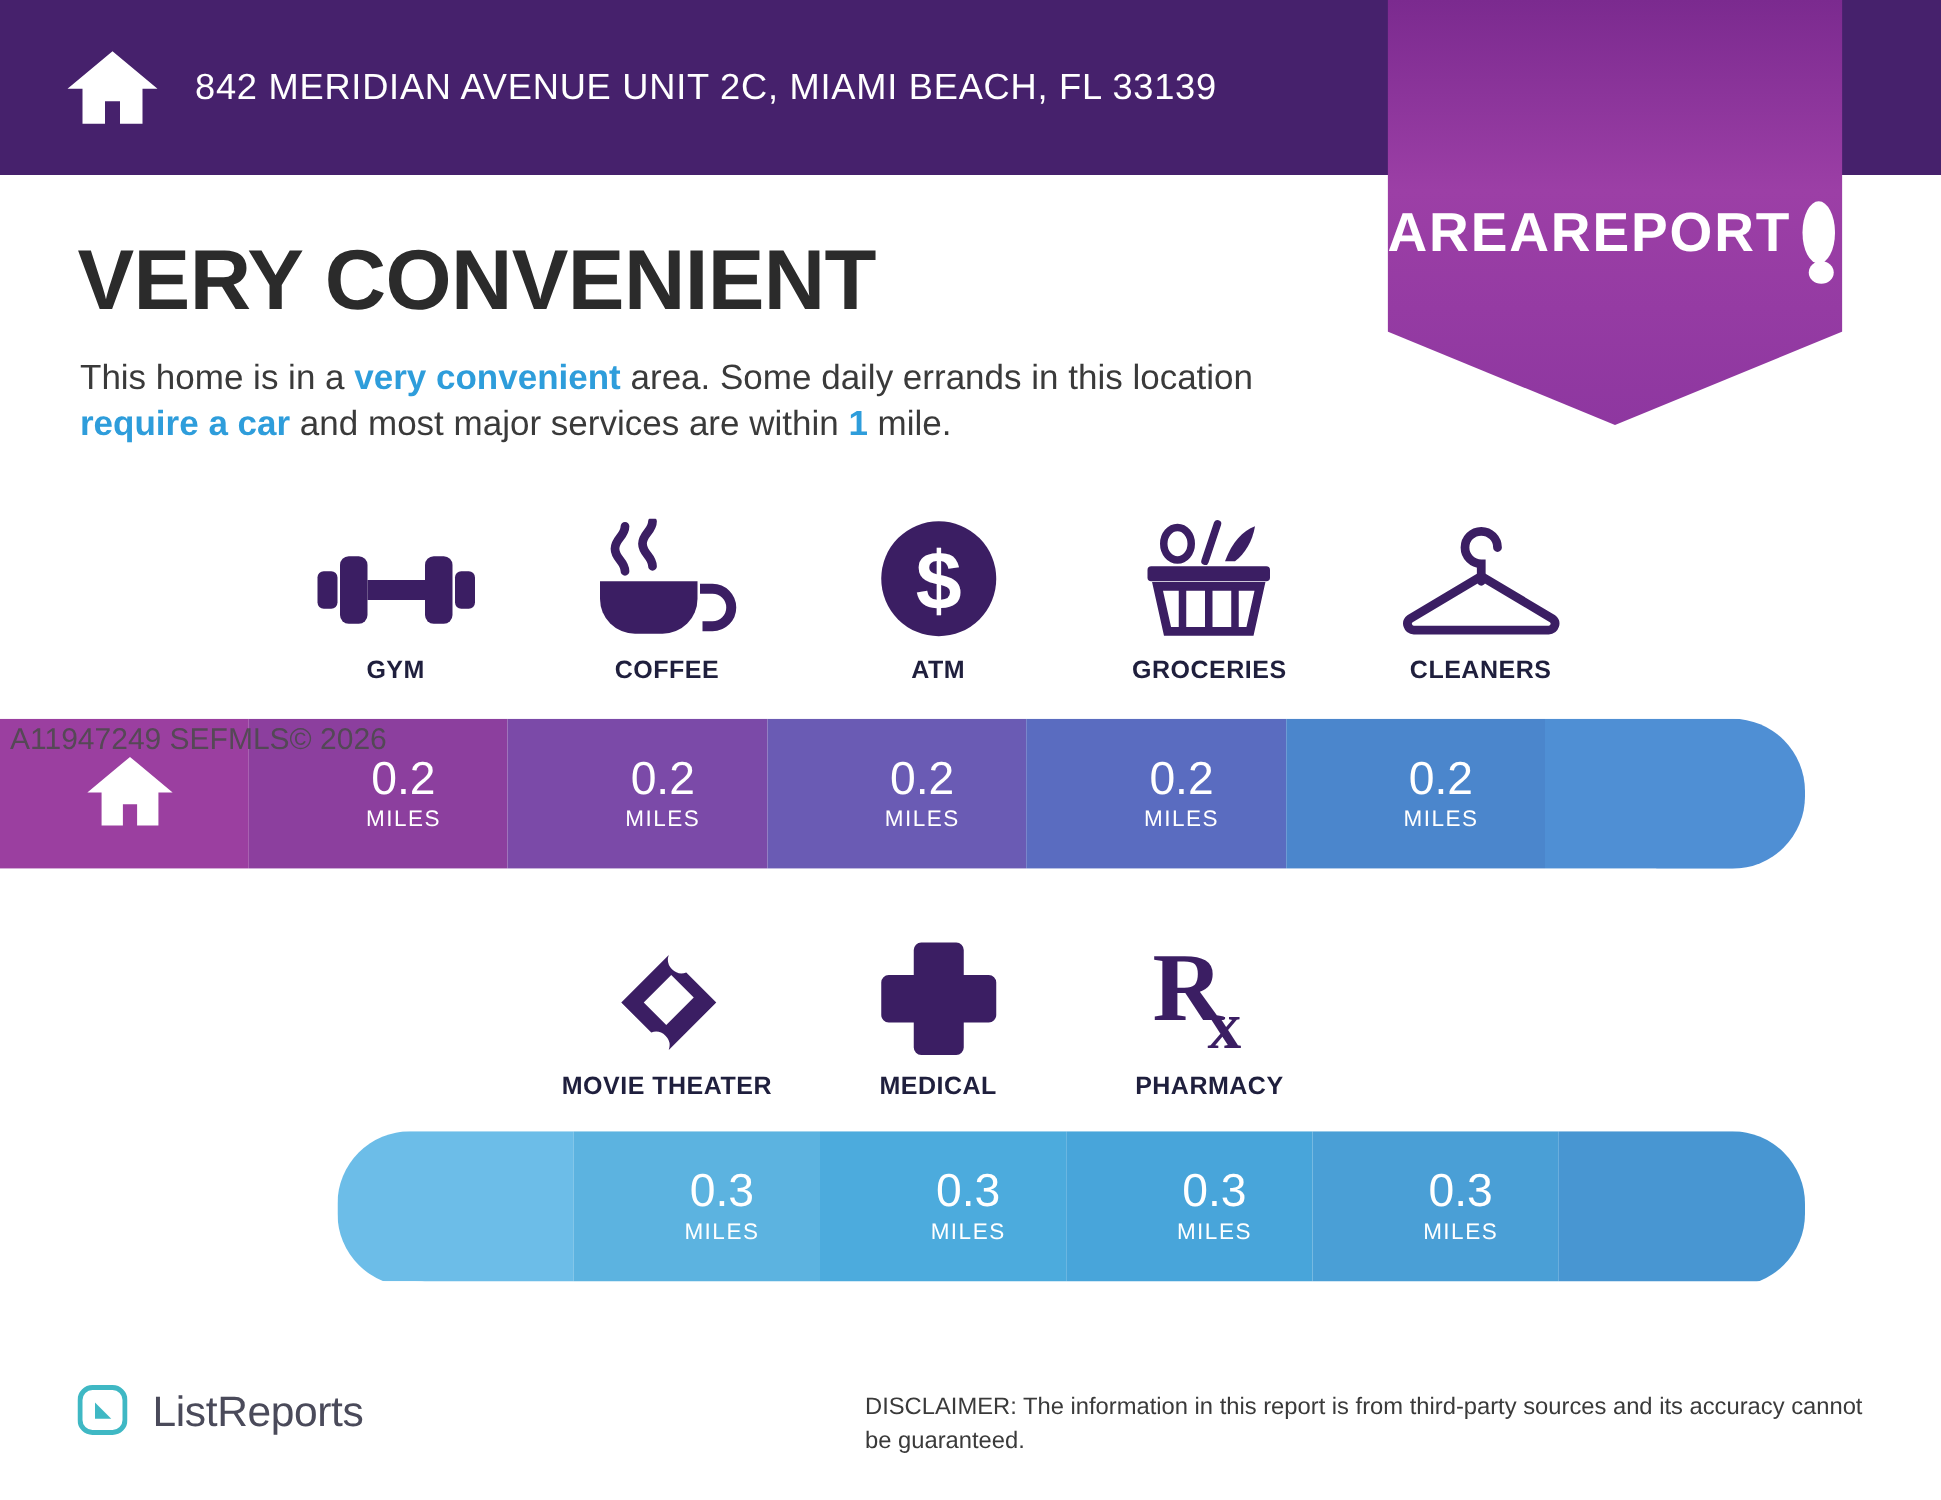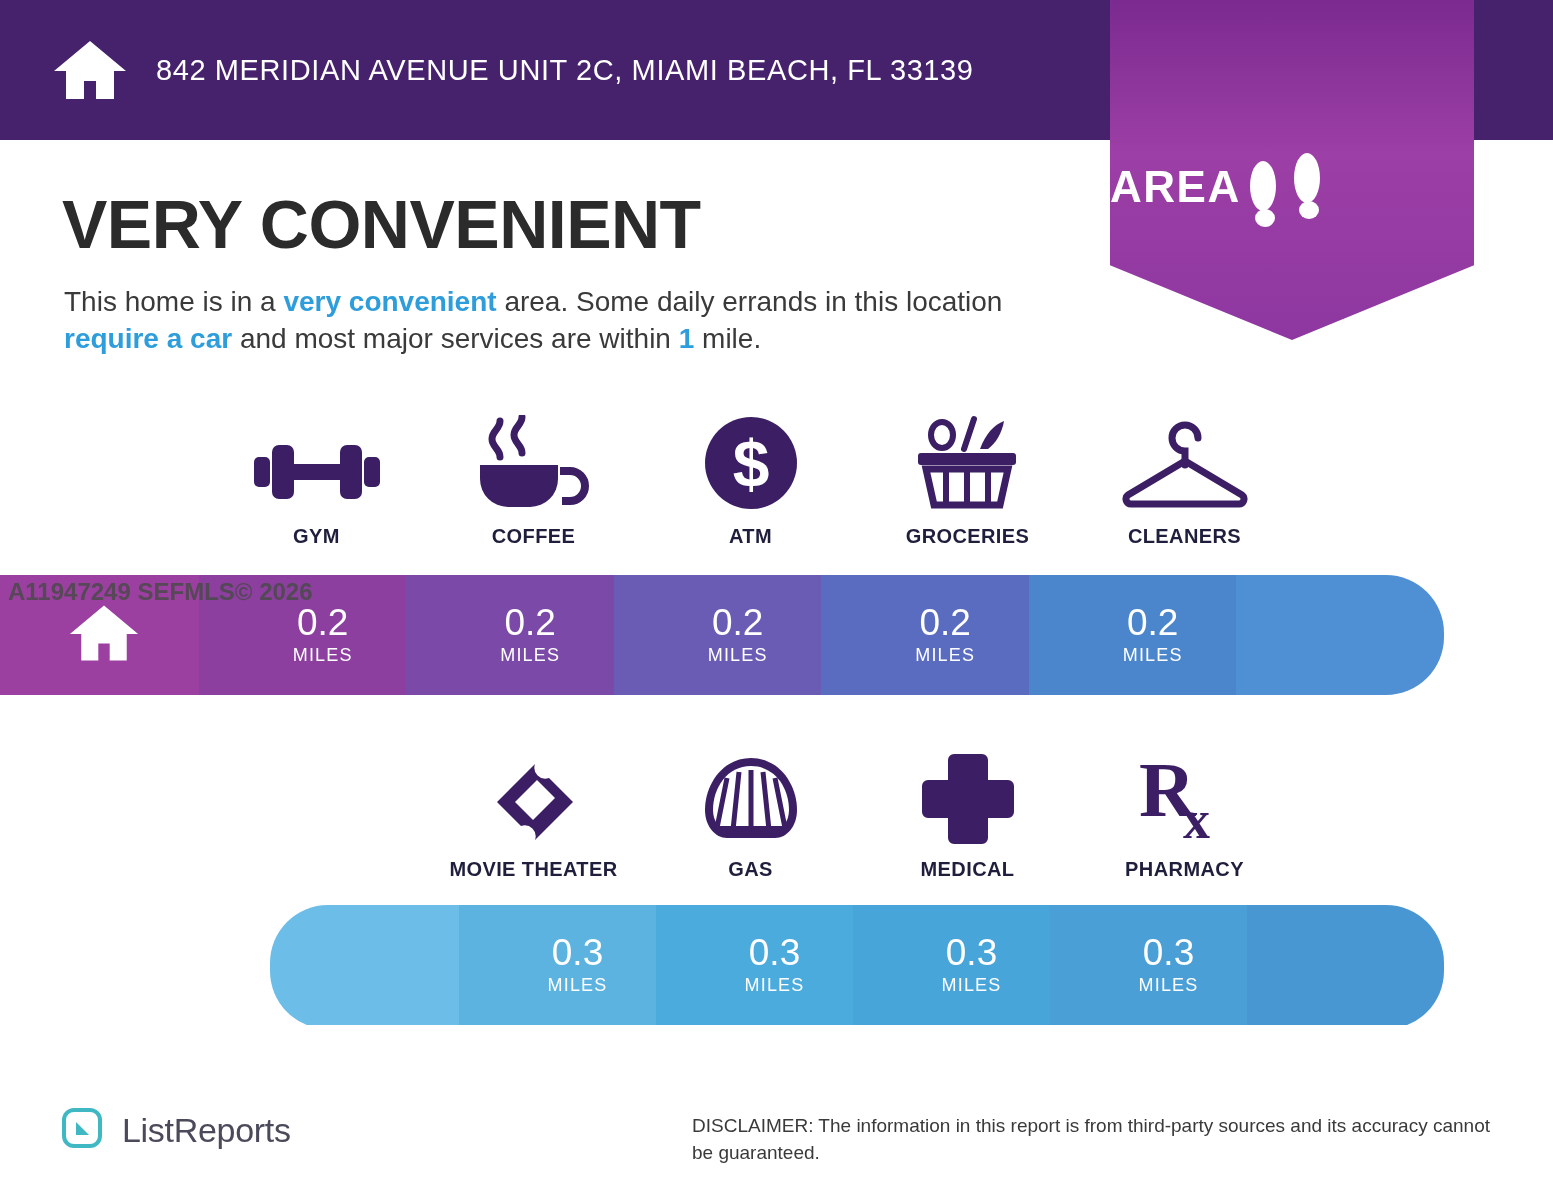--- a/index.html
+++ b/index.html
@@ -92,21 +92,21 @@
     border-bottom-right-radius: 58px;
   }
   #notch-bottom {
     top: 1025px; left: 0px; width: 390px; height: 175px;
     border-top-right-radius: 58px;
   }
 
   
   .watermark {
     position: absolute; top: 578px; left: 8px;
-    font-size: 24px; color: #4a4a4a; opacity: 0.85; font-weight: 700;
+    font-size: 24px; color: #4a4a4a; opacity: 0.85; font-weight: 400;
     z-index: 30; white-space: nowrap;
   }
 
   
   .logo {
     position: absolute; top: 1108px; left: 62px;
     display: flex; align-items: center; gap: 20px; z-index: 20;
   }
   .logo-text { font-size: 34px; color: #4a4a5a; letter-spacing: -0.3px; }
   .disclaimer {
@@ -125,20 +125,21 @@
     <span class="header-home-icon">
       <svg width="76" height="62" viewBox="0 0 76 62">
         <path d="M38 2 L74 32 L62 32 L62 60 L44 60 L44 42 L32 42 L32 60 L14 60 L14 32 L2 32 Z" fill="#ffffff"></path>
       </svg>
     </span>
     <span class="header-address">842 MERIDIAN AVENUE UNIT 2C, MIAMI BEACH, FL 33139</span>
   </div>
 
   <div class="badge">
     <div class="badge-line1">AREA</div>
+    <div class="badge-line2">REPORT</div>
     <div class="badge-feet">
       <svg width="92" height="82" viewBox="0 0 92 82">
         <ellipse cx="22" cy="34" rx="13" ry="25" fill="#ffffff"></ellipse>
         <ellipse cx="24" cy="66" rx="10" ry="9" fill="#ffffff"></ellipse>
         <ellipse cx="66" cy="26" rx="13" ry="25" fill="#ffffff"></ellipse>
         <ellipse cx="68" cy="58" rx="10" ry="9" fill="#ffffff"></ellipse>
       </svg>
     </div>
   </div>
 
@@ -251,31 +252,20 @@
     <div class="icon-cell">
       <div class="icon-art">
         <svg width="110" height="92" viewBox="0 0 110 92">
           <path d="M18 50 L56 12 a11 11 0 0 0 14 14 L94 50 L56 88 a11 11 0 0 0 -14 -14 Z" fill="#3b1e63"></path>
           <path d="M36 50 L58 28 L76 46 L54 68 Z" fill="#ffffff"></path>
         </svg>
       </div>
       <div class="icon-label">MOVIE THEATER</div>
     </div>
 
-    <div class="icon-cell">
-      <div class="icon-art">
-        <svg width="100" height="90" viewBox="0 0 100 90">
-          <path d="M50 4 C22 4 4 30 4 56 c0 16 10 28 22 28 h48 c12 0 22 -12 22 -28 C96 30 78 4 50 4 Z" fill="#3b1e63"></path>
-          <path d="M50 12 C26 12 12 34 12 56 c0 12 7 20 16 20 h44 c9 0 16 -8 16 -20 C88 34 74 12 50 12 Z" fill="#ffffff"></path>
-          <path d="M50 16 v60 M38 18 l-6 58 M26 24 l-10 50 M62 18 l6 58 M74 24 l10 50" stroke="#3b1e63" stroke-width="5" fill="none"></path>
-          <path d="M14 72 h72 l-4 8 h-64 z" fill="#3b1e63"></path>
-        </svg>
-      </div>
-      <div class="icon-label">GAS</div>
-    </div>
 
     <div class="icon-cell">
       <div class="icon-art">
         <svg width="96" height="92" viewBox="0 0 96 92">
           <path d="M34 2 h28 a6 6 0 0 1 6 6 v20 h20 a6 6 0 0 1 6 6 v26 a6 6 0 0 1 -6 6 h-20 v20 a6 6 0 0 1 -6 6 h-28 a6 6 0 0 1 -6 -6 v-20 h-20 a6 6 0 0 1 -6 -6 v-26 a6 6 0 0 1 6 -6 h20 v-20 a6 6 0 0 1 6 -6 z" fill="#3b1e63"></path>
         </svg>
       </div>
       <div class="icon-label">MEDICAL</div>
     </div>
 

